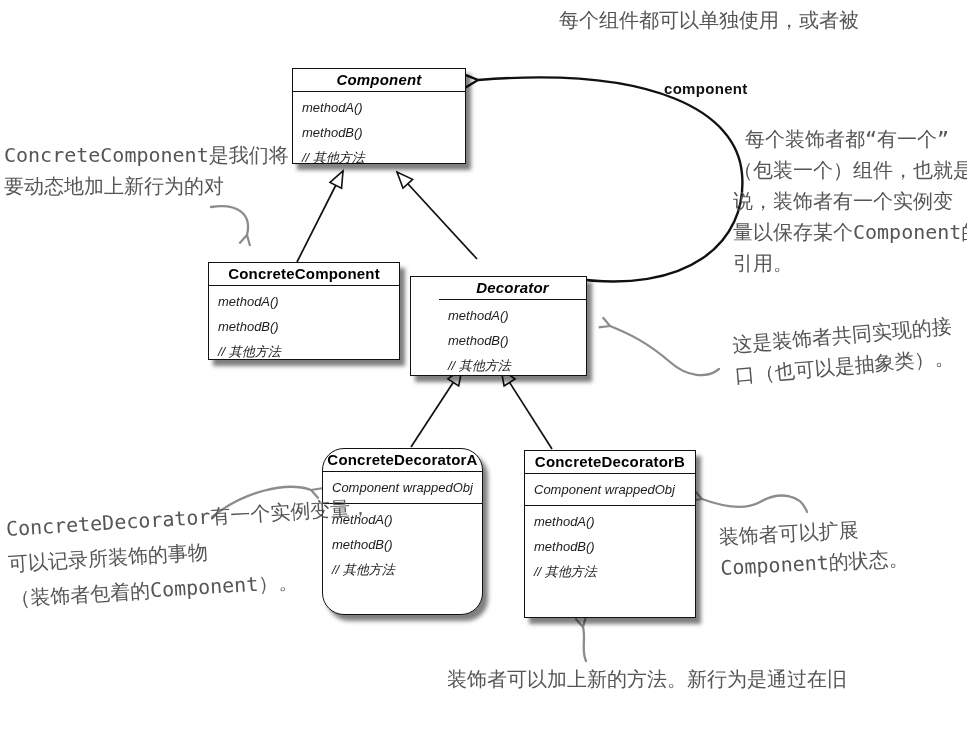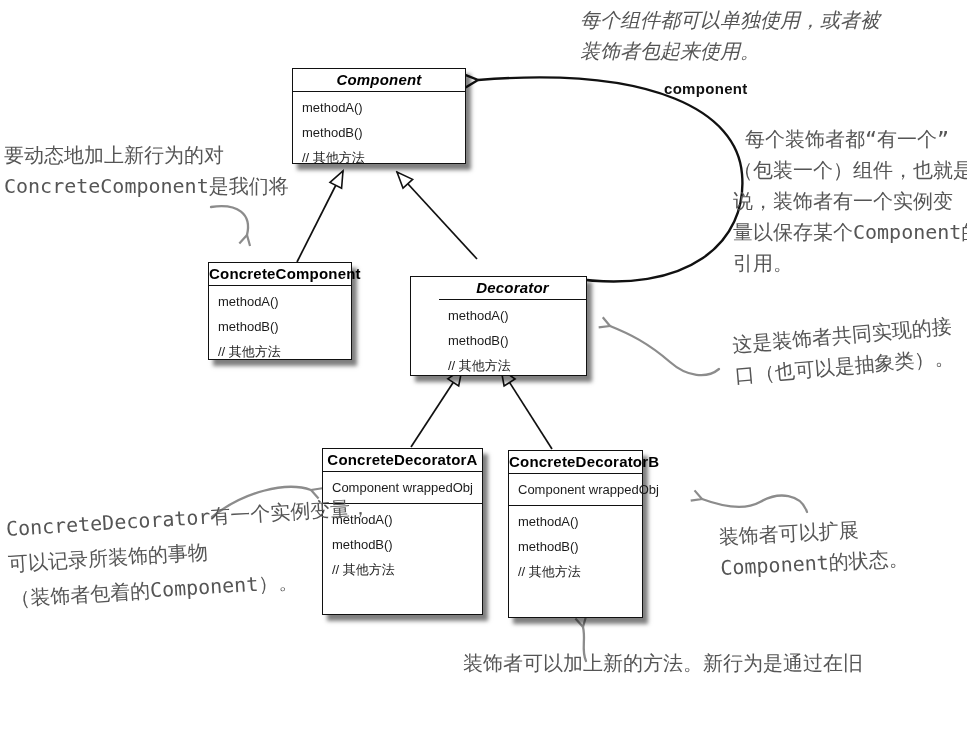--- a/index.html
+++ b/index.html
@@ -11,21 +11,21 @@
   .cbox{
     position:absolute;background:#fff;border:1.6px solid #111;
     box-shadow:5px 6px 4px rgba(0,0,0,.5);
     box-sizing:border-box;z-index:2;
   }
   .ctitle{
     text-align:center;font-weight:bold;font-size:15px;color:#000;
     padding:2px 0 3px;border-bottom:1.8px solid #111;letter-spacing:.2px;
   }
   .ctitle.abstract{font-style:italic;}
-  .sect{padding:3px 0 2px;}
+  .sect{padding:3px 0 2px;font-style:italic;}
   .crow{font-size:13px;color:#1c1c1c;line-height:25px;padding-left:9px;white-space:nowrap;}
   .cdiv{border-top:1.8px solid #111;margin:1px 0 0;}
   
   .note{
     position:absolute;color:#555;z-index:3;
     font-family:"DejaVu Sans Mono","Liberation Mono",monospace;
     font-size:20px;white-space:nowrap;
   }
   .nline{display:block;}
   .lh31 .nline{line-height:31px;}
@@ -75,95 +75,94 @@
 
 <div class="cbox" style="left:292px;top:68px;width:174px;height:96px;">
   <div class="ctitle abstract">Component</div>
   <div class="sect">
     <div class="crow">methodA()</div>
     <div class="crow">methodB()</div>
     <div class="crow">// 其他方法</div>
   </div>
 </div>
 
-<div class="cbox" style="left:208px;top:262px;width:144px;height:98px;">
+<div class="cbox" style="left:208px;top:262px;width:192px;height:98px;">
   <div class="ctitle">ConcreteComponent</div>
   <div class="sect">
     <div class="crow">methodA()</div>
     <div class="crow">methodB()</div>
     <div class="crow">// 其他方法</div>
   </div>
 </div>
 
 <div class="cbox" style="left:410px;top:276px;width:177px;height:100px;padding-left:28px;">
   <div class="ctitle abstract">Decorator</div>
   <div class="sect">
     <div class="crow">methodA()</div>
     <div class="crow">methodB()</div>
     <div class="crow">// 其他方法</div>
   </div>
 </div>
 
-<div class="cbox" style="left:322px;top:448px;width:161px;height:167px;">
+<div class="cbox" style="left:322px;top:448px;width:161px;height:167px;border-radius:22px;">
   <div class="ctitle">ConcreteDecoratorA</div>
   <div class="sect">
     <div class="crow">Component wrappedObj</div>
   </div>
   <div class="cdiv"></div>
   <div class="sect">
     <div class="crow">methodA()</div>
     <div class="crow">methodB()</div>
     <div class="crow">// 其他方法</div>
   </div>
 </div>
 
-<div class="cbox" style="left:508px;top:450px;width:135px;height:168px;">
+<div class="cbox" style="left:524px;top:450px;width:172px;height:168px;">
   <div class="ctitle">ConcreteDecoratorB</div>
   <div class="sect">
     <div class="crow">Component wrappedObj</div>
   </div>
   <div class="cdiv"></div>
   <div class="sect">
     <div class="crow">methodA()</div>
     <div class="crow">methodB()</div>
     <div class="crow">// 其他方法</div>
   </div>
 </div>
 
 <div class="assoc-label">component</div>
 
-<div class="note lh31" style="left:580px;top:5px;font-style:italic;">
+<div class="note lh31" style="left:559px;top:5px;">
   <span class="nline">每个组件都可以单独使用，或者被</span>
-  <span class="nline">装饰者包起来使用。</span>
 </div>
 
 <div class="note lh31" style="left:733px;top:124px;">
   <span class="nline ind">每个装饰者都“有一个”</span>
   <span class="nline">（包装一个）组件，也就是</span>
   <span class="nline">说，装饰者有一个实例变</span>
   <span class="nline">量以保存某个Component的</span>
   <span class="nline">引用。</span>
 </div>
 
 <div class="note lh31" style="left:4px;top:140px;">
+  <span class="nline">ConcreteComponent是我们将</span>
   <span class="nline">要动态地加上新行为的对</span>
-  <span class="nline">ConcreteComponent是我们将</span>
 </div>
 
 <div class="note lh31" style="left:731px;top:330px;transform:rotate(-5deg);transform-origin:left top;">
   <span class="nline">这是装饰者共同实现的接</span>
   <span class="nline">口（也可以是抽象类）。</span>
 </div>
 
 <div class="note lh35" style="left:5px;top:512px;transform:rotate(-3.5deg);transform-origin:left top;">
   <span class="nline">ConcreteDecorator有一个实例变量，</span>
   <span class="nline">可以记录所装饰的事物</span>
   <span class="nline">（装饰者包着的Component）。</span>
 </div>
 
 <div class="note lh31" style="left:718px;top:522px;transform:rotate(-3deg);transform-origin:left top;">
   <span class="nline">装饰者可以扩展</span>
   <span class="nline">Component的状态。</span>
 </div>
 
-<div class="note lh30" style="left:447px;top:648px;margin-left:16px;">
+<div class="note lh30" style="left:447px;top:664px;">
   <span class="nline">装饰者可以加上新的方法。新行为是通过在旧</span>
 </div>
 
 </body></html>

